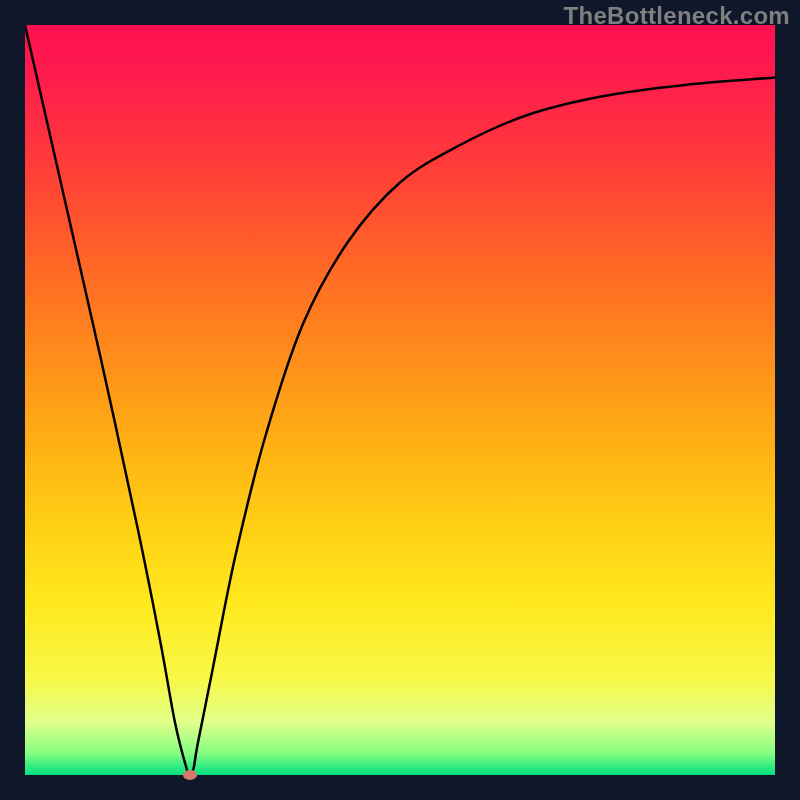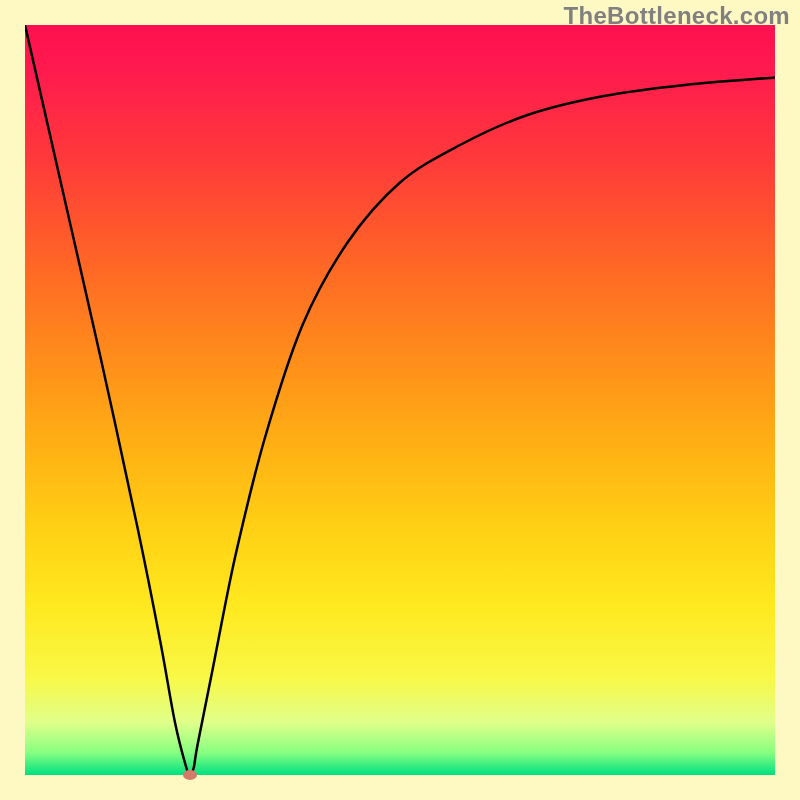--- a/index.html
+++ b/index.html
@@ -1,21 +1,21 @@
 <!DOCTYPE html>
 <html><head>
 <meta charset="utf-8">
 <style>
   * { margin: 0; padding: 0; box-sizing: border-box; }
   html, body { width: 800px; height: 800px; overflow: hidden; background: #000; }
   .chart-container {
     position: relative;
     width: 800px;
     height: 800px;
-    background: #fef9c3;
+    background: #0f172a;
     padding-left: 12px;
   }
   .plot-area {
     position: absolute;
     left: 25px;
     top: 25px;
     width: 750px;
     height: 750px;
     background: linear-gradient(to bottom,
       #ff1050 0%,

